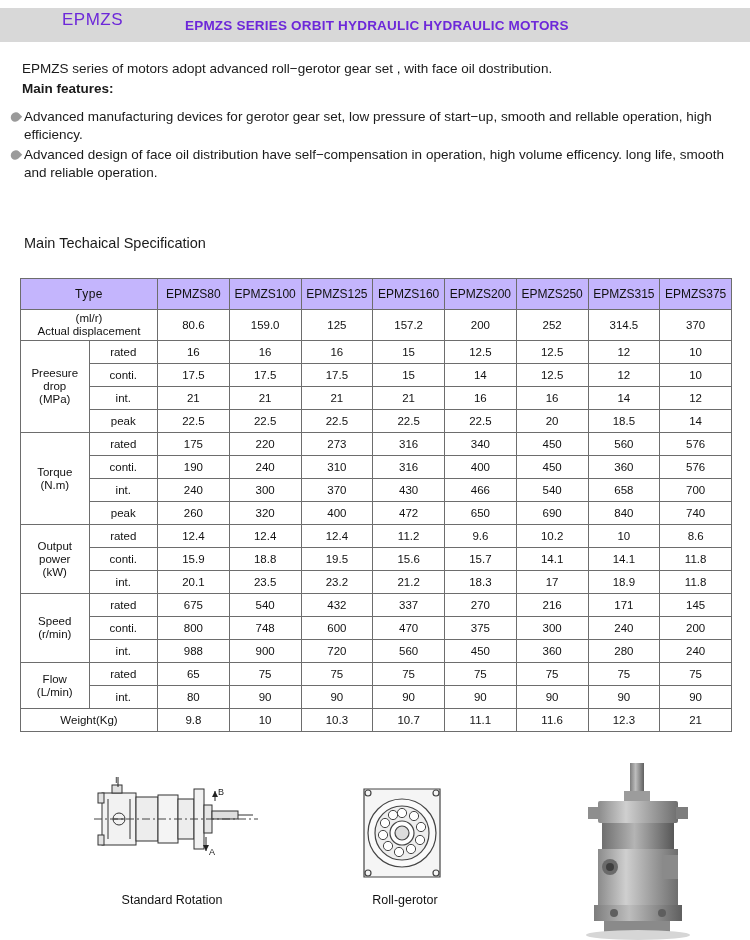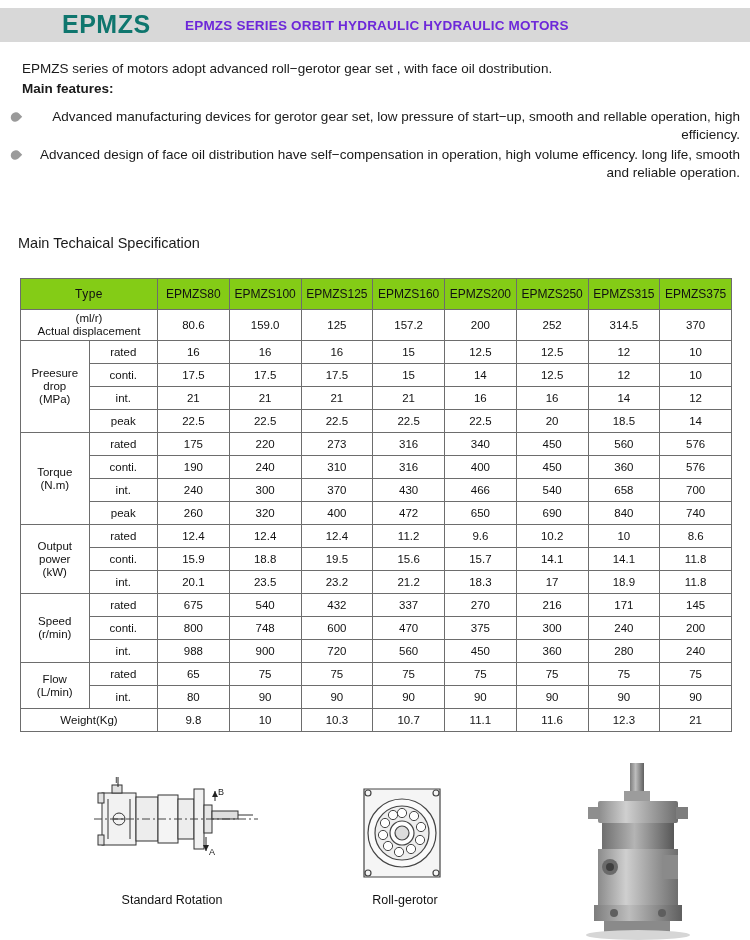--- a/index.html
+++ b/index.html
@@ -29,23 +29,23 @@
     left: 0;
     top: 0;
     width: 750px;
     height: 34px;
     background: #d8d8d8;
   }
   .header-title {
     position: absolute;
     left: 62px;
     top: 2px;
-    font-size: 25px;
-    font-weight: bold;
-    color: #0f766e;
+    font-size: 17px;
+    font-weight: normal;
+    color: #6d28d9;
     letter-spacing: 0.5px;
   }
   .header-sub {
     position: absolute;
     left: 185px;
     top: 10px;
     font-size: 13.5px;
     font-weight: bold;
     color: #6d28d9;
     letter-spacing: 0.2px;
@@ -68,36 +68,35 @@
     left: 10px;
     top: 108px;
     width: 730px;
     font-size: 13.5px;
     line-height: 18px;
   }
   .feature {
     position: relative;
     padding-left: 14px;
     margin-bottom: 2px;
-    text-align: right;
   }
   .bullet {
     position: absolute;
     left: 1px;
     top: 4px;
     width: 9px;
     height: 10px;
     background: #9a9a9a;
     border-radius: 50% 0 50% 50%;
     transform: rotate(45deg);
   }
 
   .section-title {
     position: absolute;
-    left: 18px;
+    left: 24px;
     top: 235px;
     font-size: 14.5px;
     color: #1a1a1a;
   }
 
   
   .table-wrap {
     position: absolute;
     left: 20px;
     top: 278px;
@@ -112,21 +111,21 @@
   table.spec td, table.spec th {
     border: 1px solid #6d6d6d;
     text-align: center;
     vertical-align: middle;
     padding: 0;
     height: 22px;
     font-weight: normal;
     color: #111;
   }
   table.spec thead th {
-    background: #84cc16;
+    background: #c4b5fd;
     height: 30px;
     font-size: 12px;
     font-weight: normal;
   }
   td.grp {
     width: 62px;
     font-size: 11.5px;
     line-height: 13px;
     margin-top: 28px;
   }

